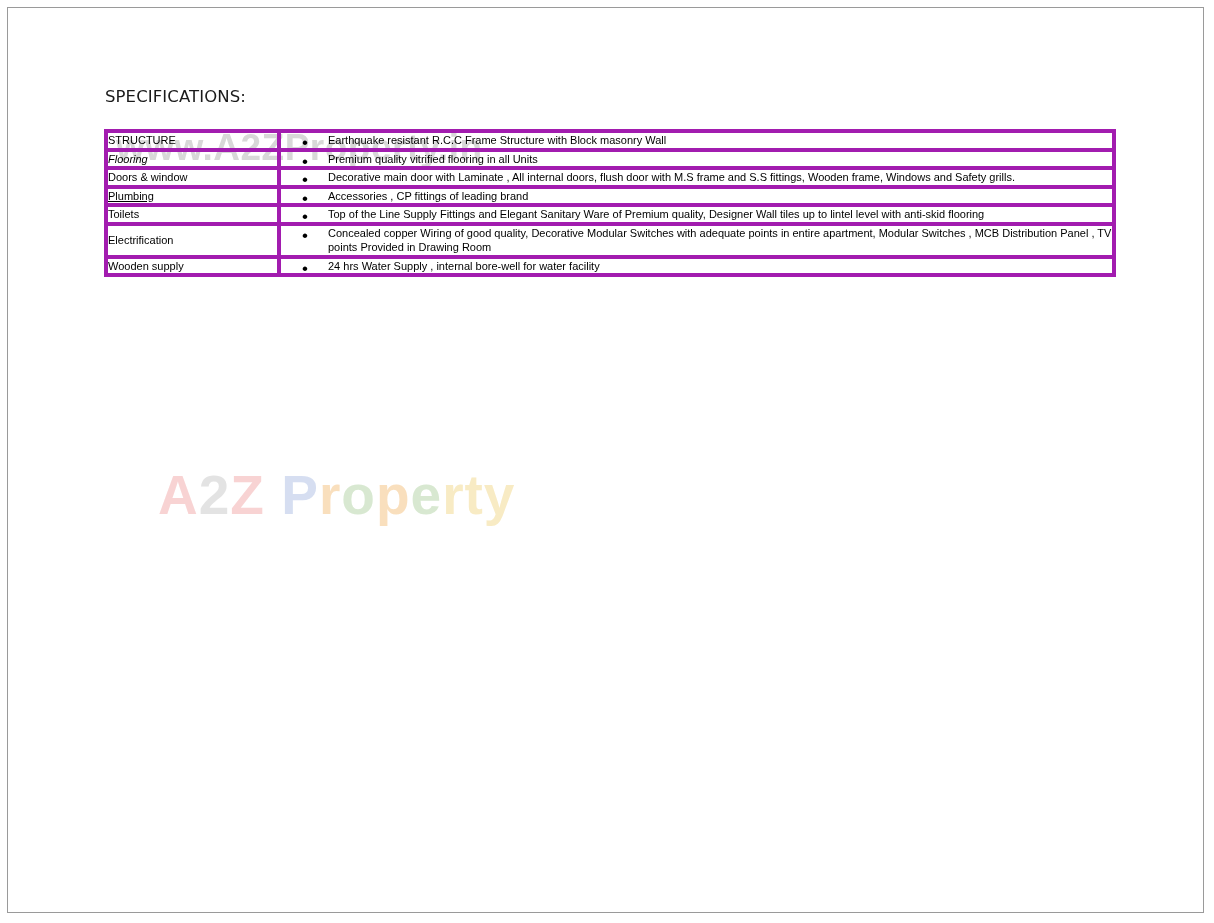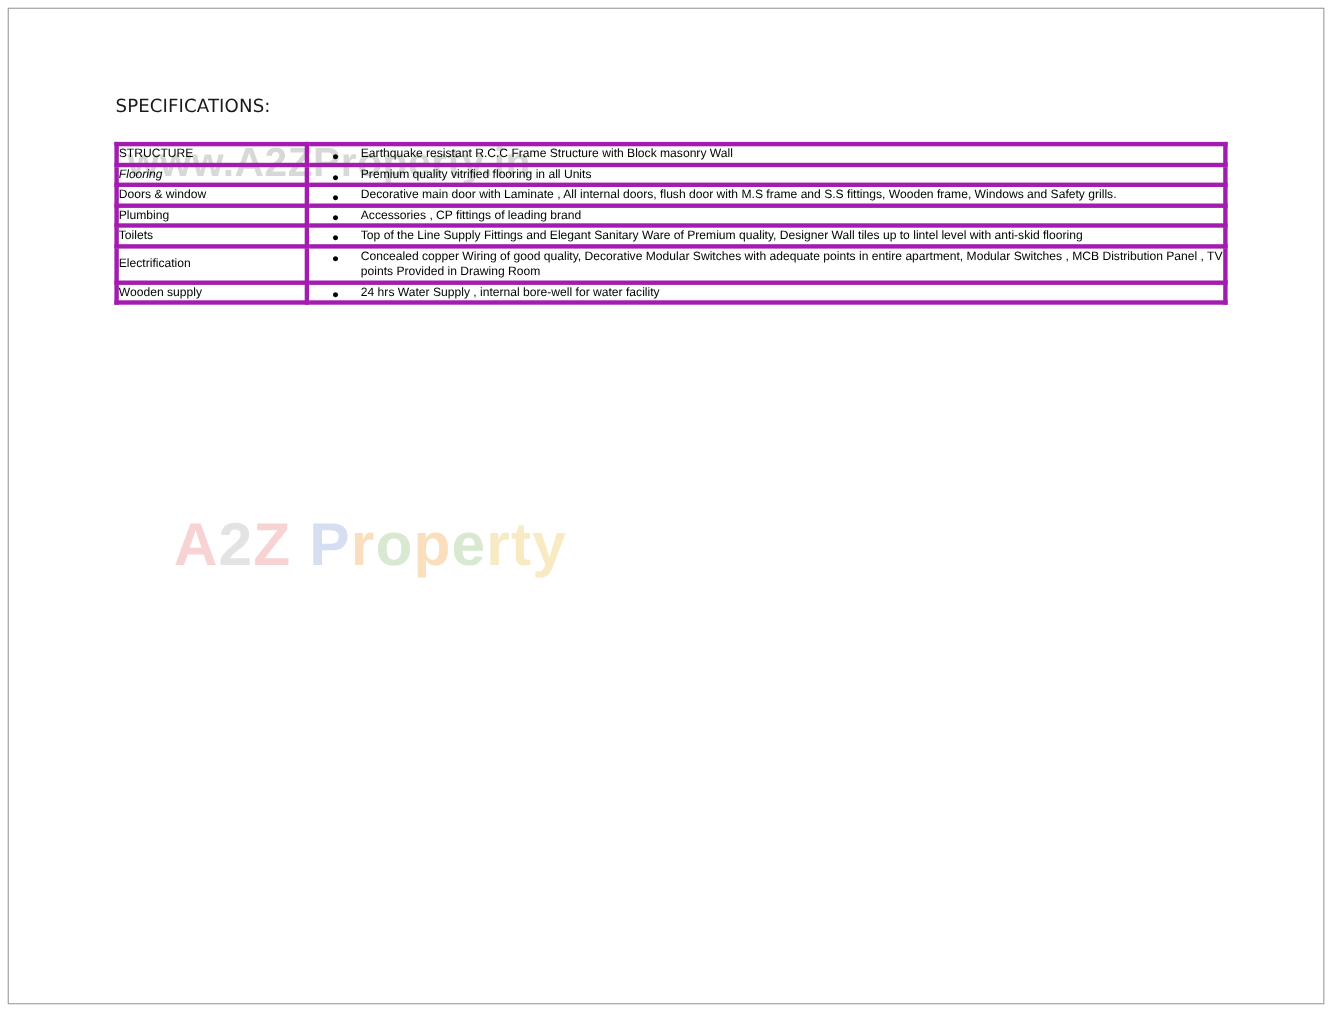--- a/index.html
+++ b/index.html
@@ -86,21 +86,21 @@
     background: transparent;
     font-size: 11px;
     color: #000000;
     line-height: 1.32;
   }
 
   .lbl {
     padding: 4px 8px 4px 8px;
     white-space: nowrap;
   }
-  .lbl.indent { padding-left: 13px; }
+  .lbl.indent { padding-left: 13px; text-decoration: underline; }
 
   .val {
     padding: 4px 10px 4px 0;
   }
   .val ul {
     margin: 0;
     padding: 0;
     list-style: none;
   }
   .val li {

